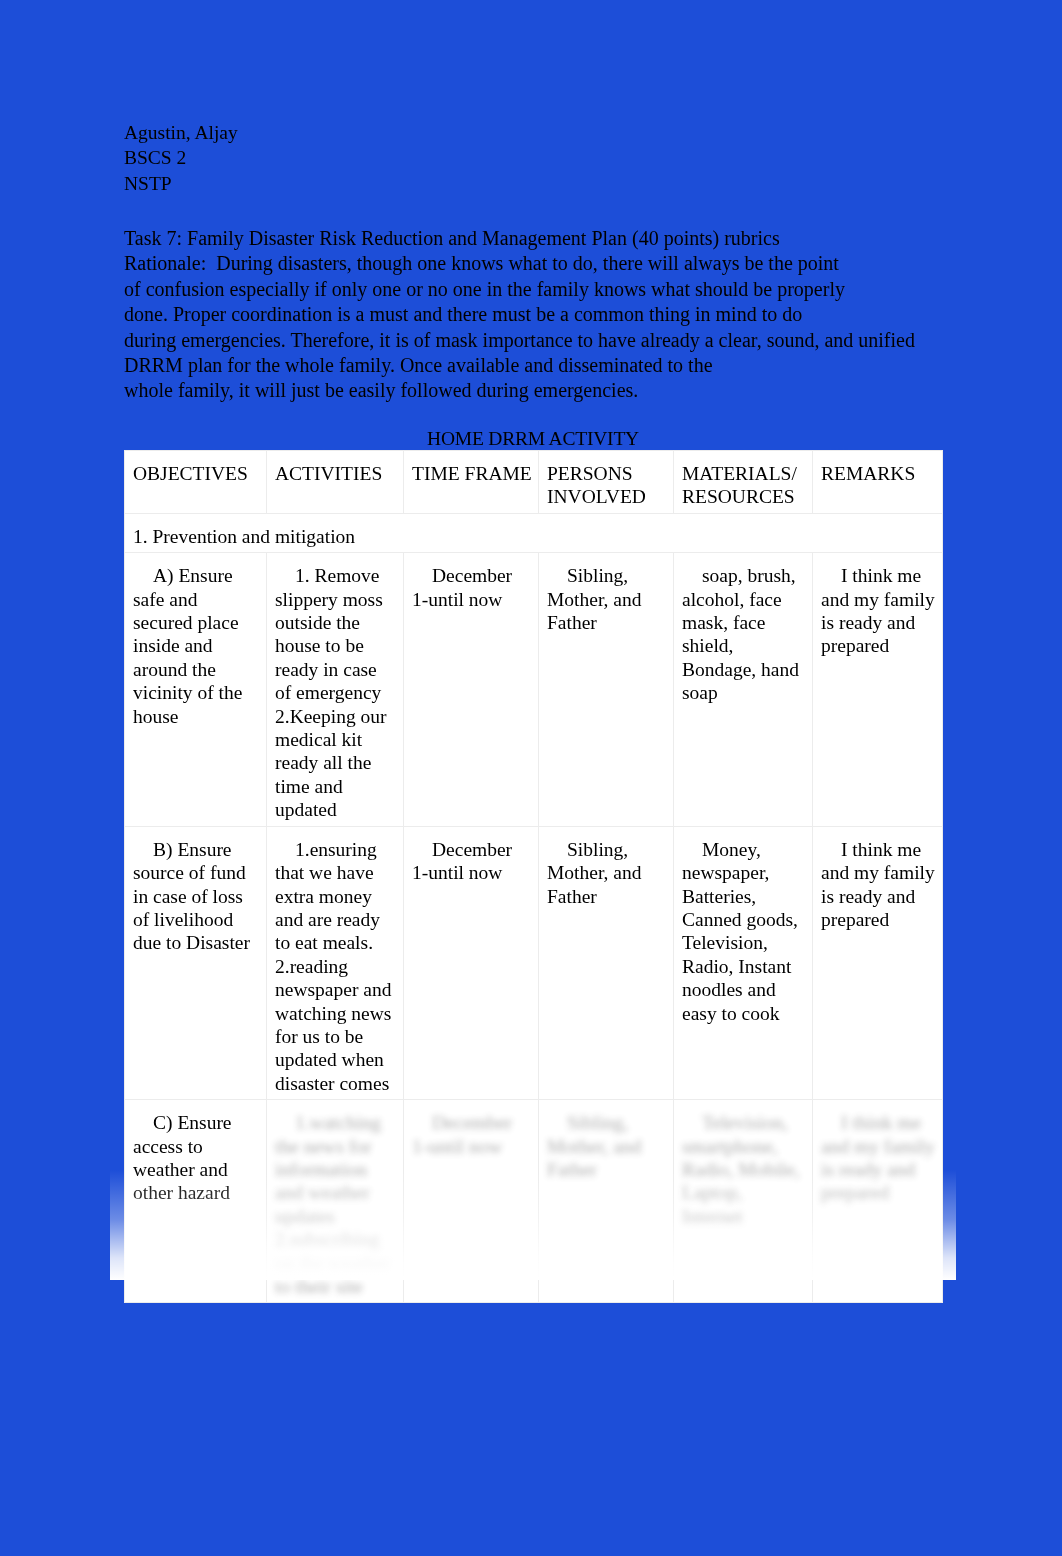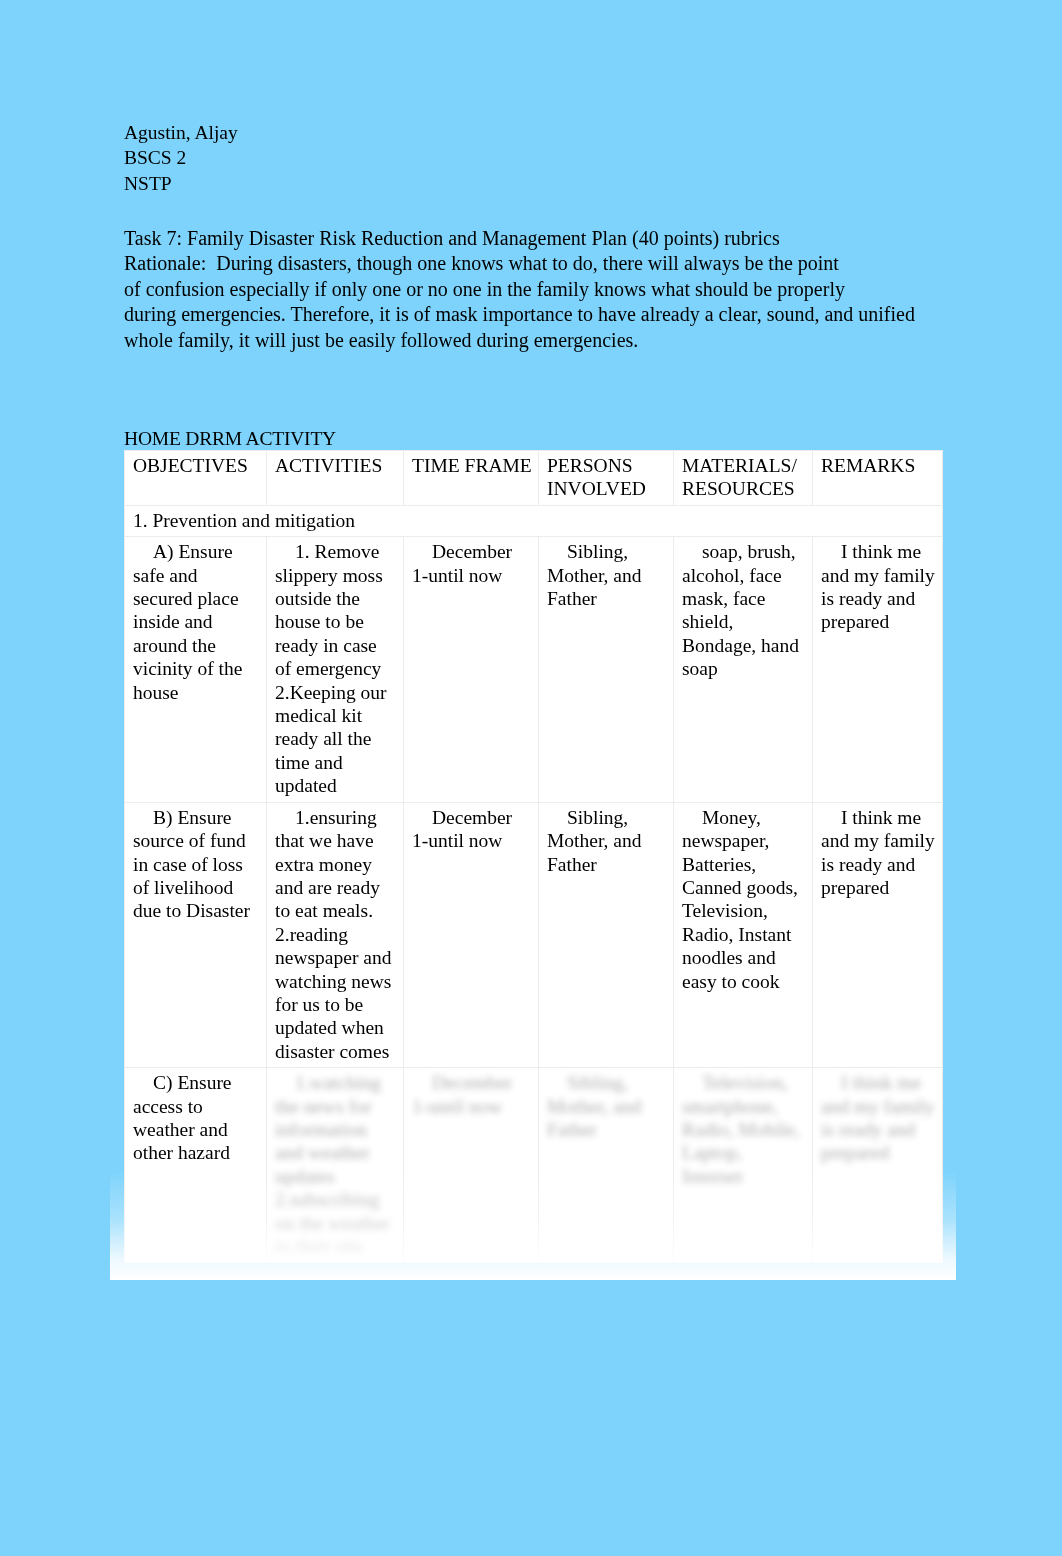--- a/index.html
+++ b/index.html
@@ -14,21 +14,21 @@
     font-family: "Liberation Serif", "DejaVu Serif", serif;
     color: #000000;
     overflow: hidden;
   }
 
   .page {
     position: absolute;
     left: 0; top: 0;
     width: 1062px;
     height: 1556px;
-    background: #7dd3fc;
+    background: #1d4ed8;
     text-decoration: underline;
   }
 
   
   .student-block {
     position: absolute;
     left: 124px;
     top: 120px;
     font-size: 19.5px;
     line-height: 25.4px;
@@ -44,40 +44,41 @@
     line-height: 25.4px;
   }
   .rationale div { white-space: pre; }
 
   
   .table-title {
     position: absolute;
     left: 124px;
     top: 427px;
     width: 818px;
+    text-align: center;
     font-size: 19.5px;
     line-height: 24px;
     letter-spacing: -0.2px;
   }
 
   
   .drrm-table {
     position: absolute;
     left: 124px;
     top: 450px;
     width: 818px;
     border-collapse: collapse;
     table-layout: fixed;
     font-size: 19.5px;
     line-height: 23.4px;
   }
   .drrm-table td, .drrm-table th {
     border: 1px solid #ececec;
     vertical-align: top;
-    padding: 3px 6px 4px 8px;
+    padding: 11px 6px 4px 8px;
     font-weight: normal;
     text-align: left;
     word-wrap: break-word;
     overflow-wrap: break-word;
     background: #ffffff;
   }
   .drrm-table th { white-space: pre-line; }
 
   
   .col-objectives { width: 142px; }
@@ -126,21 +127,23 @@
   <div class="student-block">
     <div>Agustin, Aljay</div>
     <div>BSCS 2</div>
     <div>NSTP</div>
   </div>
 
   <div class="rationale">
     <div>Task 7: Family Disaster Risk Reduction and Management Plan (40 points) rubrics</div>
     <div>Rationale:  During disasters, though one knows what to do, there will always be the point</div>
     <div>of confusion especially if only one or no one in the family knows what should be properly</div>
+    <div>done. Proper coordination is a must and there must be a common thing in mind to do</div>
     <div>during emergencies. Therefore, it is of mask importance to have already a clear, sound, and unified</div>
+    <div>DRRM plan for the whole family. Once available and disseminated to the</div>
     <div>whole family, it will just be easily followed during emergencies.</div>
   </div>
 
   <div class="table-title">HOME DRRM ACTIVITY</div>
 
   <table class="drrm-table">
     <colgroup>
       <col class="col-objectives">
       <col class="col-activities">
       <col class="col-timeframe">

